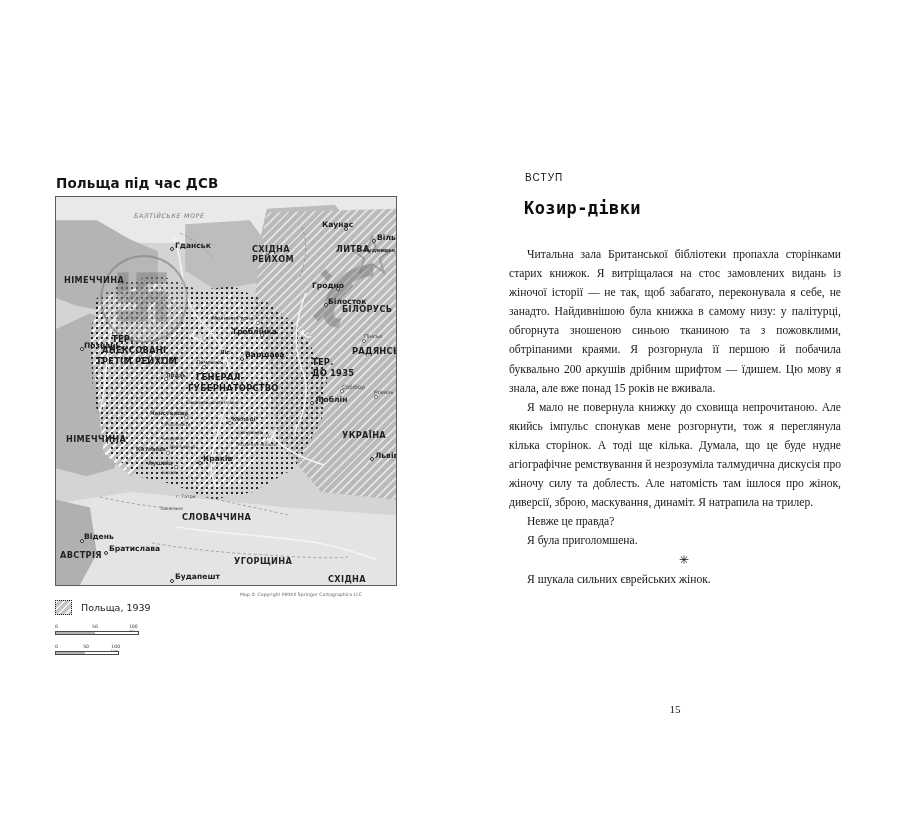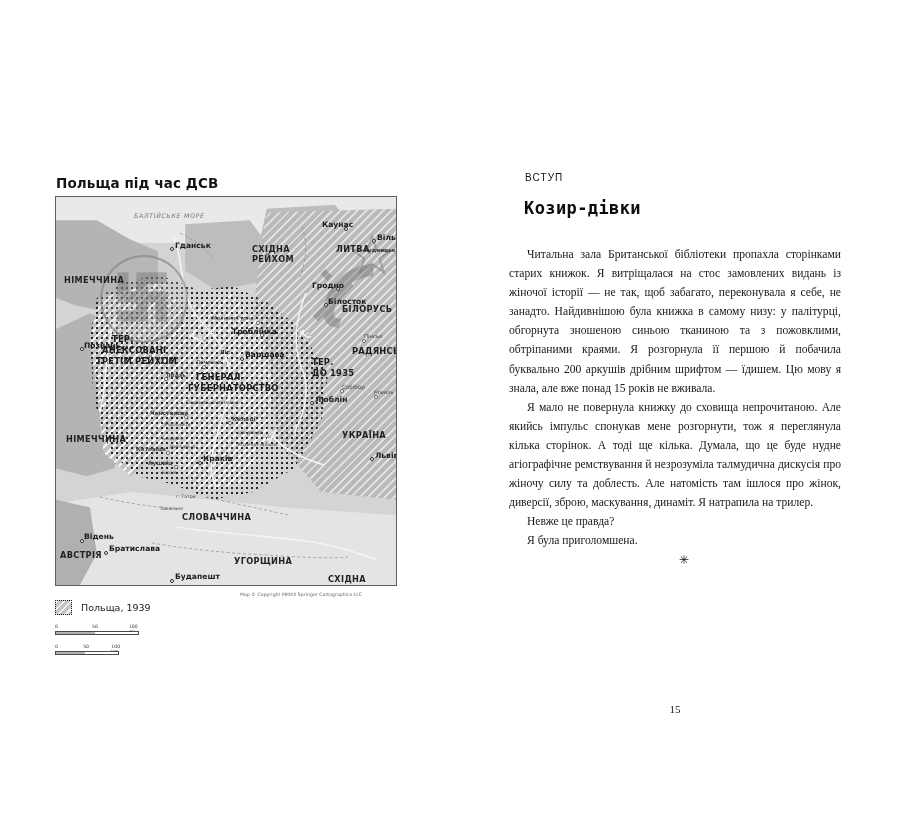--- a/index.html
+++ b/index.html
@@ -560,19 +560,20 @@
 
     <div id="chap-kicker">ВСТУП</div>
     <div id="chap-title">Козир-дівки</div>
 
     <div id="body-col">
       <p>Читальна зала Британської бібліотеки пропахла сторінками старих книжок. Я витріщалася на стос замовлених видань із жіночої історії — не так, щоб забагато, переконувала я себе, не занадто. Найдивнішою була книжка в самому низу: у палітурці, обгорнута зношеною синьою тканиною та з пожовклими, обтріпаними краями. Я розгорнула її першою й побачила буквально 200 аркушів дрібним шрифтом — їдишем. Цю мову я знала, але вже понад 15 років не вживала.</p>
       <p>Я мало не повернула книжку до сховища непрочитаною. Але якийсь імпульс спонукав мене розгорнути, тож я переглянула кілька сторінок. А тоді ще кілька. Думала, що це буде нудне агіографічне ремствування й незрозуміла талмудична дискусія про жіночу силу та доблесть. Але натомість там ішлося про жінок, диверсії, зброю, маскування, динаміт. Я натрапила на трилер.</p>
       <p>Невже це правда?</p>
       <p>Я була приголомшена.</p>
       <p id="divider">✳</p>
+      <p>Я шукала сильних єврейських жінок.</p>
     </div>
 
     <div id="folio">15</div>
 
   </div>
 
 </div>
 
 </body></html>

